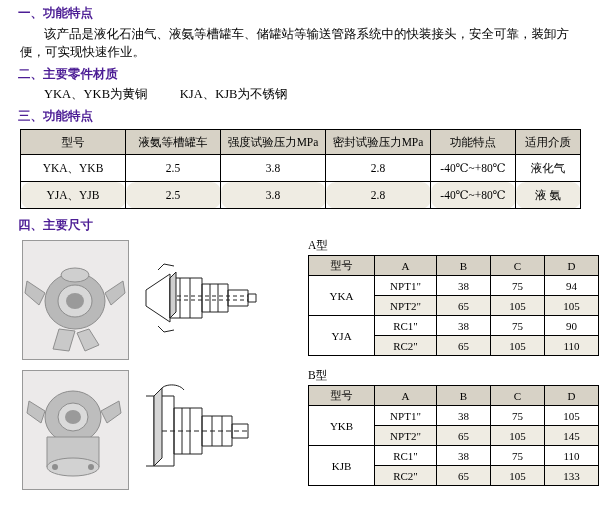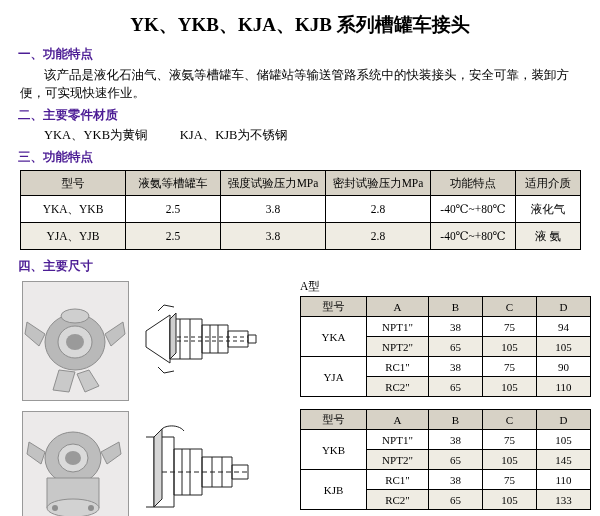--- a/index.html
+++ b/index.html
@@ -69,20 +69,21 @@
     height: 26px;
     padding: 0 2px;
   }
   table.perf thead th {
     background: #d7d2c6;
     font-weight: normal;
     height: 24px;
   }
   table.perf tbody tr.alt td {
     background: #efece3;
+    border-radius: 10px;
   }
 
   
   .dims {
     position: relative;
     margin-top: 6px;
   }
   .blockrow {
     position: relative;
     height: 126px;
@@ -98,21 +99,21 @@
   }
   .line-box {
     position: absolute;
     left: 140px;
     width: 120px;
     height: 118px;
     overflow: hidden;
   }
   .tbl-box {
     position: absolute;
-    left: 300px;
+    left: 308px;
     top: 0px;
     width: 290px;
   }
   .type-label {
     font-size: 11.5px;
     margin: 0 0 2px 0;
   }
   table.dim {
     border-collapse: collapse;
     width: 290px;
@@ -136,21 +137,20 @@
     font-size: 11.5px;
     margin-left: 36px;
   }
   svg { display: block; }
 </style>
 </head>
 <body>
 
 <div class="page">
 
-  <div class="title">YK、YKB、KJA、KJB 系列槽罐车接头</div>
 
   <div class="section-head">一、功能特点</div>
   <div class="para indent">该产品是液化石油气、液氨等槽罐车、储罐站等输送管路系统中的快装接头，安全可靠，装卸方便，可实现快速作业。</div>
 
   <div class="section-head">二、主要零件材质</div>
   <div class="mat-line">
     <span>YKA、YKB为黄铜</span>
     <span class="gap"></span>
     <span>KJA、KJB为不锈钢</span>
   </div>
@@ -315,20 +315,21 @@
             <path d="M42 34 L42 80 M50 34 L50 80 M72 42 L72 72 M82 42 L82 72"></path>
             <path d="M20 18 C20 10, 38 8, 44 16"></path>
           </g>
           <g fill="#d6d6d6" stroke="#222" stroke-width="1">
             <path d="M14 22 L22 14 L22 84 L14 92 Z"></path>
           </g>
         </svg>
       </div>
 
       <div class="tbl-box" style="top:-2px">
+        <div class="type-label">B型</div>
         <table class="dim">
           <colgroup>
             <col style="width:66px">
               <col style="width:62px">
               <col style="width:54px">
               <col style="width:54px">
               <col style="width:54px">
           </colgroup>
           <thead>
             <tr>

